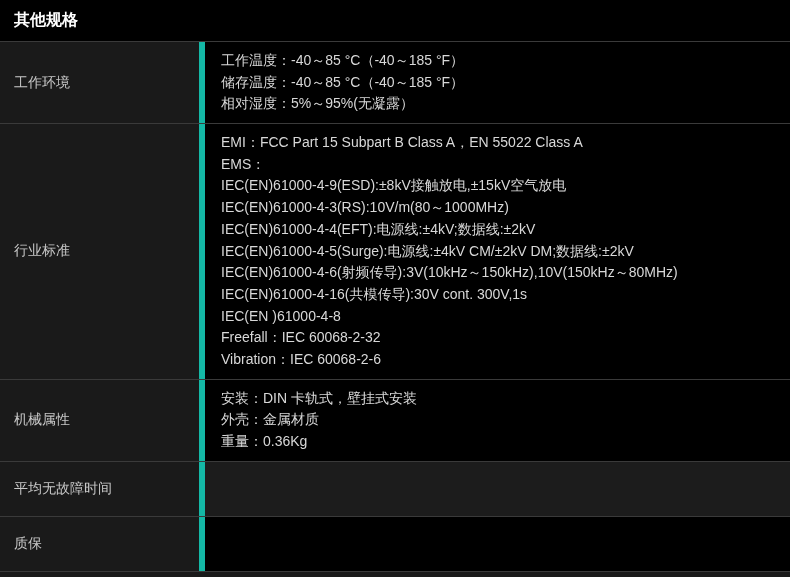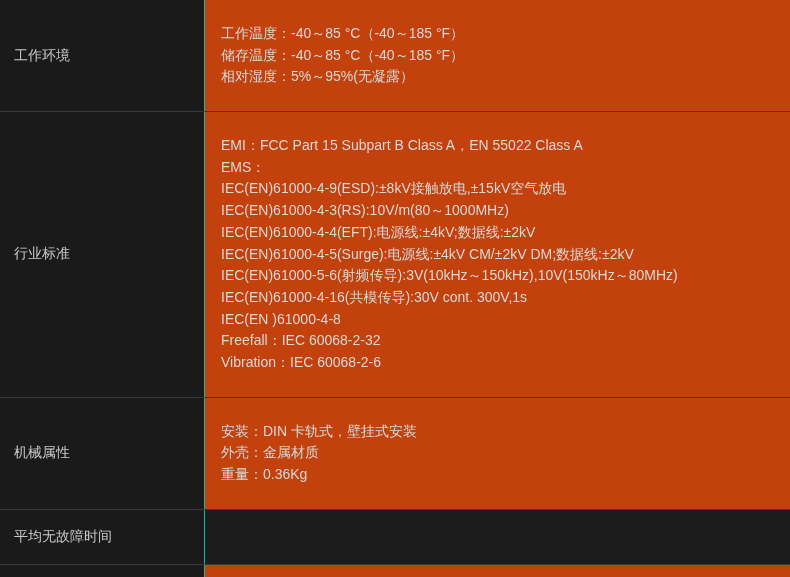--- a/index.html
+++ b/index.html
@@ -28,56 +28,57 @@
     border-bottom: 1px solid #3a3a3a;
     background: #1c1c1c;
   }
   .spec-label {
     width: 205px;
     min-width: 205px;
     padding: 18px 14px;
     color: #c8c8c8;
     display: flex;
     align-items: center;
-    border-right: 1px solid #14b8a6;
+    border-right: 6px solid #14b8a6;
     background: #1a1a1a;
   }
   .spec-value {
     flex: 1;
-    padding: 23px 16px;
+    padding: 8px 16px;
     color: #d8d8d8;
     line-height: 1.55;
-    background: #c2410c;
+    background: #000000;
   }
   .spec-value .line { display: block; }
 </style>
 </head>
 <body>
 
 <div class="spec-table">
+  <div class="spec-header">其他规格</div>
 
   <div class="spec-row">
     <div class="spec-label">工作环境</div>
     <div class="spec-value">
       <span class="line">工作温度：-40～85 °C（-40～185 °F）</span>
       <span class="line">储存温度：-40～85 °C（-40～185 °F）</span>
       <span class="line">相对湿度：5%～95%(无凝露）</span>
     </div>
   </div>
 
   <div class="spec-row">
     <div class="spec-label">行业标准</div>
     <div class="spec-value">
       <span class="line">EMI：FCC Part 15 Subpart B Class A，EN 55022 Class A</span>
       <span class="line">EMS：</span>
       <span class="line">IEC(EN)61000-4-9(ESD):±8kV接触放电,±15kV空气放电</span>
       <span class="line">IEC(EN)61000-4-3(RS):10V/m(80～1000MHz)</span>
       <span class="line">IEC(EN)61000-4-4(EFT):电源线:±4kV;数据线:±2kV</span>
       <span class="line">IEC(EN)61000-4-5(Surge):电源线:±4kV CM/±2kV DM;数据线:±2kV</span>
-      <span class="line">IEC(EN)61000-5-6(射频传导):3V(10kHz～150kHz),10V(150kHz～80MHz)</span>
+      <span class="line">IEC(EN)61000-4-6(射频传导):3V(10kHz～150kHz),10V(150kHz～80MHz)</span>
       <span class="line">IEC(EN)61000-4-16(共模传导):30V cont. 300V,1s</span>
       <span class="line">IEC(EN )61000-4-8</span>
       <span class="line">Freefall：IEC 60068-2-32</span>
       <span class="line">Vibration：IEC 60068-2-6</span>
     </div>
   </div>
 
   <div class="spec-row">
     <div class="spec-label">机械属性</div>
     <div class="spec-value">

